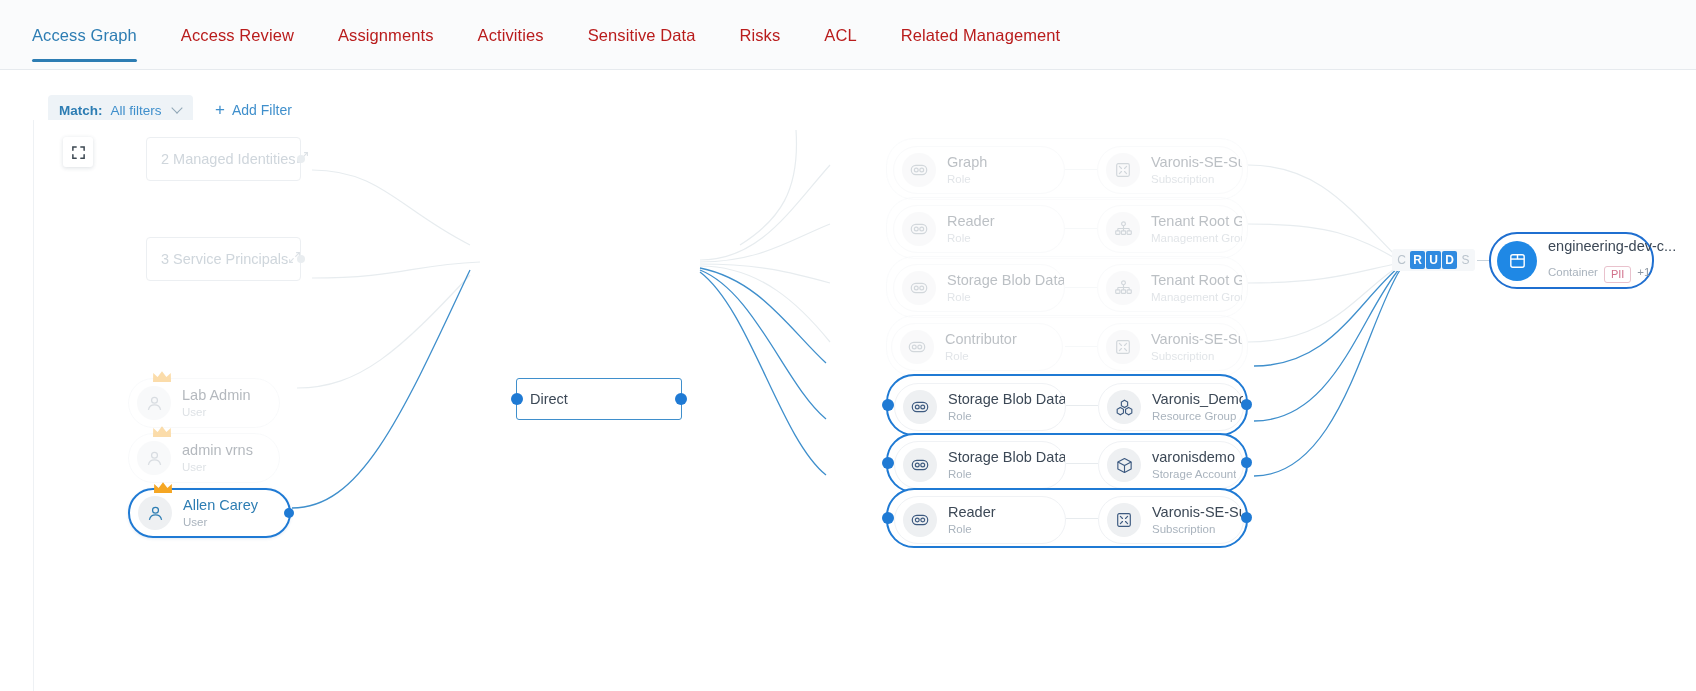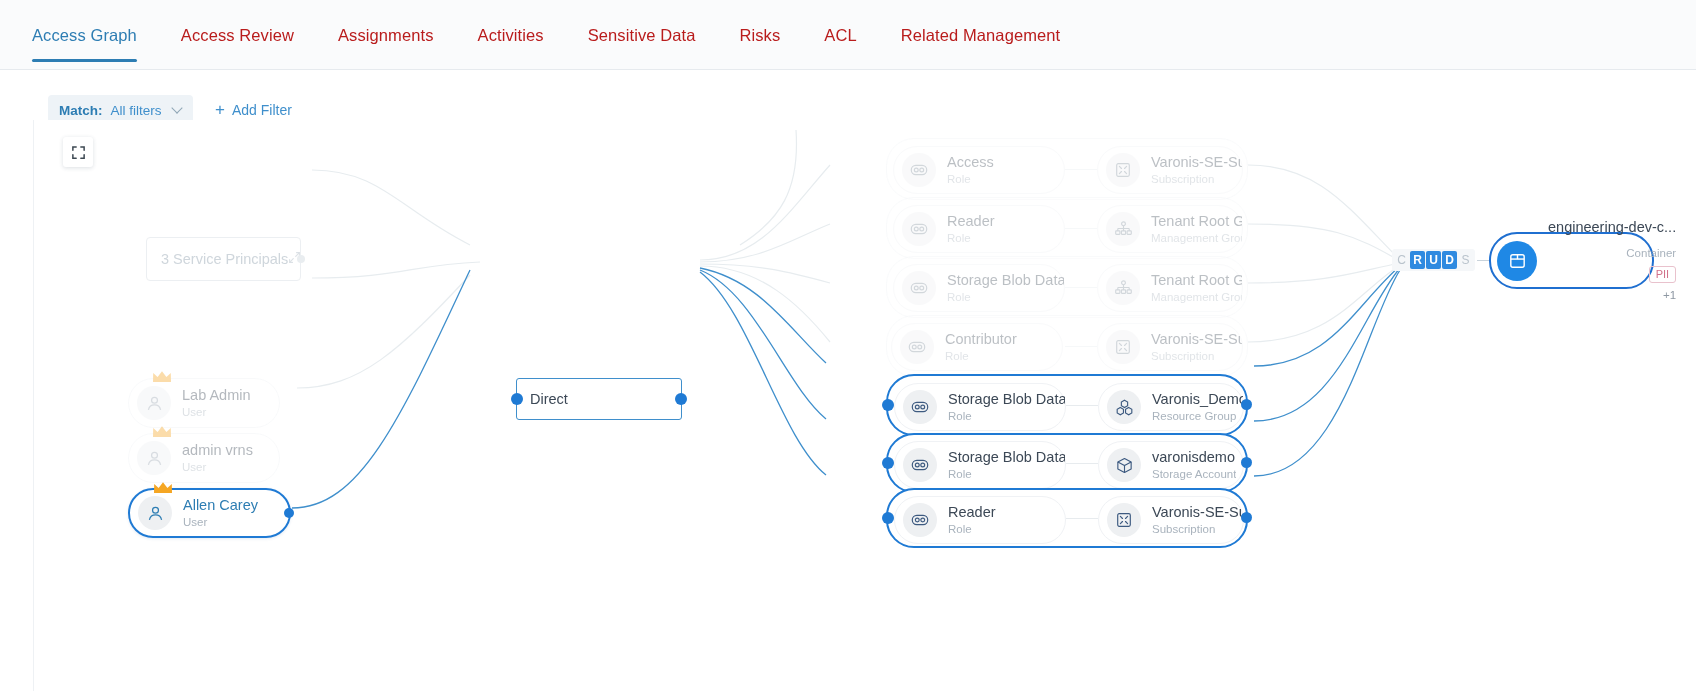--- a/index.html
+++ b/index.html
@@ -180,21 +180,21 @@
     background:#ffffff;border:2px solid #1f6fd0;border-radius:28px;
     display:flex;align-items:center;cursor:pointer;
   }
   .target-avatar{
     width:40px;height:40px;border-radius:50%;background:#1f88e5;
     display:flex;align-items:center;justify-content:center;
     flex:0 0 40px;margin-left:6px;
   }
   .target-text{margin-left:11px;line-height:1.15;}
   .target-title{font-size:14.5px;color:#3c4856;white-space:nowrap;}
-  .target-meta{display:flex;align-items:flex-end;gap:6px;margin-top:11px;flex-direction:column;}
+  .target-meta{display:flex;align-items:flex-start;gap:6px;margin-top:11px;}
   .target-sub{font-size:11.5px;color:#a9b3bd;}
   .pii{
     font-size:11px;color:#d1708a;border:1px solid #e9c2cd;border-radius:3px;
     padding:1px 6px;line-height:1.2;
   }
   .plus1{font-size:11.5px;color:#8e98a3;}
 </style>
 </head>
 <body>
 
@@ -256,20 +256,34 @@
     <svg width="15" height="15" viewBox="0 0 16 16">
       <g fill="none" stroke="#3d4852" stroke-width="1.6" stroke-linecap="round">
         <path d="M2,5.5 L2,2 L5.5,2"></path>
           <path d="M10.5,2 L14,2 L14,5.5"></path>
         <path d="M14,10.5 L14,14 L10.5,14"></path>
           <path d="M5.5,14 L2,14 L2,10.5"></path>
       </g>
     </svg>
   </div>
 
+  <div class="group-node" style="left:146px;top:17px;width:155px;height:44px;">
+    <span class="gl">2 Managed Identities</span>
+    <span class="gi">
+      <svg width="13" height="13" viewBox="0 0 16 16">
+          <g fill="none" stroke="#b9c3cc" stroke-width="1.4" stroke-linecap="round">
+        <path d="M9.5,6.5 L14,2"></path>
+            <path d="M10.5,2 L14,2 L14,5.5"></path>
+        <path d="M6.5,9.5 L2,14"></path>
+            <path d="M5.5,14 L2,14 L2,10.5"></path>
+          </g>
+        </svg>
+    </span>
+    <span class="dot"></span>
+  </div>
 
   <div class="group-node" style="left:146px;top:117px;width:155px;height:44px;">
     <span class="gl">3 Service Principals</span>
     <span class="gi">
       <svg width="13" height="13" viewBox="0 0 16 16">
           <g fill="none" stroke="#b9c3cc" stroke-width="1.4" stroke-linecap="round">
         <path d="M9.5,6.5 L14,2"></path>
             <path d="M10.5,2 L14,2 L14,5.5"></path>
         <path d="M6.5,9.5 L2,14"></path>
             <path d="M5.5,14 L2,14 L2,10.5"></path>
@@ -352,21 +366,21 @@
       <span class="avatar">
         <svg width="20" height="20" viewBox="0 0 22 22">
           <g fill="none" stroke="#7d8b99" stroke-width="1.3">
               <rect x="2.5" y="6" width="17" height="10" rx="5"></rect>
               <circle cx="8" cy="11" r="2.1"></circle>
               <circle cx="14" cy="11" r="2.1"></circle>
             </g>
           </svg>
       </span>
       <span class="ptext">
-        <span class="ptitle" style="display:block">Access</span>
+        <span class="ptitle" style="display:block">Graph</span>
         <span class="psub" style="display:block">Role</span>
       </span>
     </div>
     <div class="connector" style="left:178px;width:32px;"></div>
     <div class="subpill" style="left:210px;width:146px;">
       <span class="avatar">
         <svg width="18" height="18" viewBox="0 0 20 20">
           <g fill="none" stroke="#7d8b99" stroke-width="1.3" stroke-linecap="round">
               <rect x="3" y="3" width="14" height="14" rx="1.6"></rect>
               <path d="M6,6 L8.3,8.3"></path>

